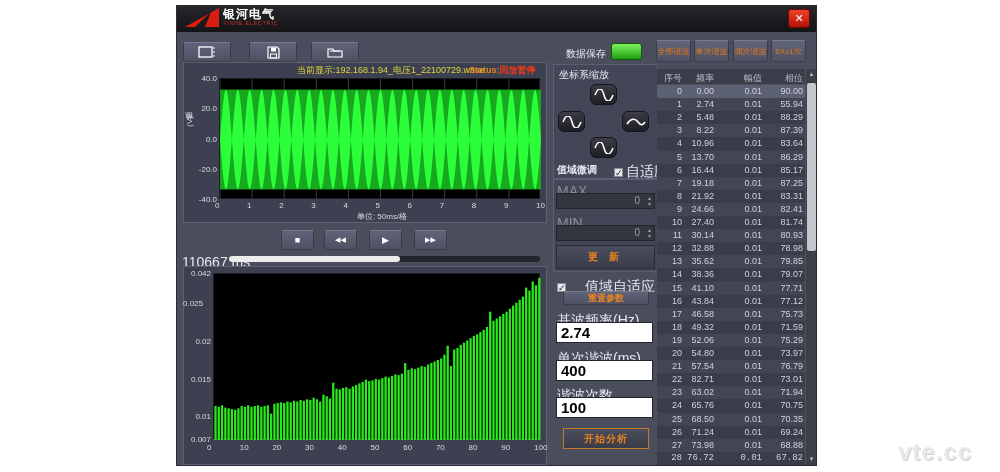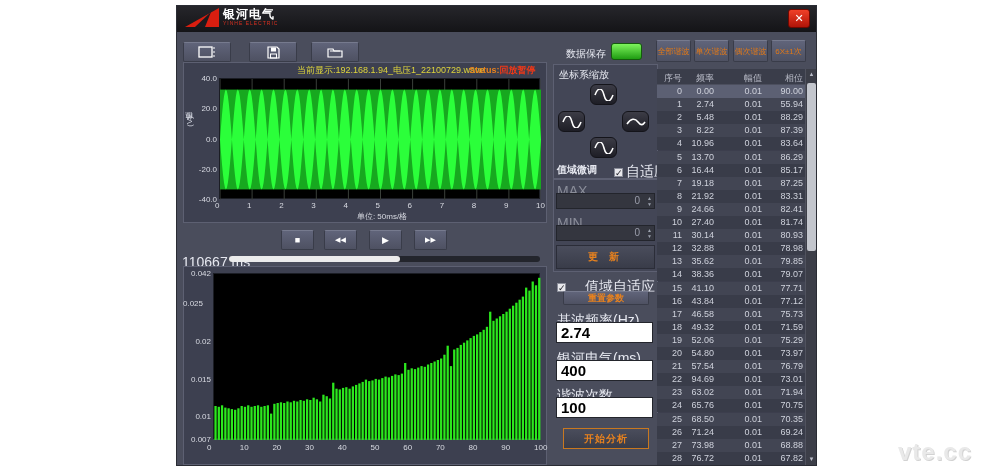--- a/index.html
+++ b/index.html
@@ -367,21 +367,21 @@
     <div class="btn-dark-orange" style="left:379px; top:239px; width:99px; height:24px;">更 新</div>
 
     <div class="checkrow" style="left:380px; top:272px;">
       <span class="checkbox">✓</span>
       <span class="lbl" style="position:static;margin-left:16px;">值域自适应</span>
     </div>
     <div class="tbtn" style="left:386px; top:285px; width:86px; height:14px; font-size:9px; font-weight:bold; color:#e8821e;">重置参数</div>
 
     <div class="lbl" style="left:380px; top:306px;">基波频率(Hz)</div>
     <div class="whiteinput" style="left:379px; top:316px; width:97px;">2.74</div>
-    <div class="lbl" style="left:380px; top:344px;">银河电气(ms)</div>
+    <div class="lbl" style="left:380px; top:344px;">单次谐波(ms)</div>
     <div class="whiteinput" style="left:379px; top:354px; width:97px;">400</div>
     <div class="lbl" style="left:380px; top:381px;">谐波次数</div>
     <div class="whiteinput" style="left:379px; top:391px; width:97px;">100</div>
     <div class="btn-dark-orange" style="left:386px; top:422px; width:86px; height:21px; border:1px solid #c87820; letter-spacing:1px;">开始分析</div>
 
     <div id="filterBtns">
         <div class="tbtn filterbtn" style="left:479px; top:34px; width:35px;">全部谐波</div>
         <div class="tbtn filterbtn" style="left:517px; top:34px; width:35px;">单次谐波</div>
         <div class="tbtn filterbtn" style="left:556px; top:34px; width:35px;">偶次谐波</div>
         <div class="tbtn filterbtn" style="left:594px; top:34px; width:35px;">6X±1次</div>
@@ -522,21 +522,21 @@
       <div class="td" style="left:108px; width:38px;">73.97</div>
     </div>
         <div class="trow" style="top:354.09999999999997px; background:#424553;">
       <div class="td" style="left:3px; width:22px;">21</div>
       <div class="td" style="left:27px; width:30px;">57.54</div>
       <div class="td" style="left:61px; width:44px;">0.01</div>
       <div class="td" style="left:108px; width:38px;">76.79</div>
     </div>
         <div class="trow" style="top:367.2px; background:#393c49;">
       <div class="td" style="left:3px; width:22px;">22</div>
-      <div class="td" style="left:27px; width:30px;">94.69</div>
+      <div class="td" style="left:27px; width:30px;">82.71</div>
       <div class="td" style="left:61px; width:44px;">0.01</div>
       <div class="td" style="left:108px; width:38px;">73.01</div>
     </div>
         <div class="trow" style="top:380.3px; background:#424553;">
       <div class="td" style="left:3px; width:22px;">23</div>
       <div class="td" style="left:27px; width:30px;">63.02</div>
       <div class="td" style="left:61px; width:44px;">0.01</div>
       <div class="td" style="left:108px; width:38px;">71.94</div>
     </div>
         <div class="trow" style="top:393.4px; background:#393c49;">
@@ -556,21 +556,21 @@
       <div class="td" style="left:27px; width:30px;">71.24</div>
       <div class="td" style="left:61px; width:44px;">0.01</div>
       <div class="td" style="left:108px; width:38px;">69.24</div>
     </div>
         <div class="trow" style="top:432.7px; background:#424553;">
       <div class="td" style="left:3px; width:22px;">27</div>
       <div class="td" style="left:27px; width:30px;">73.98</div>
       <div class="td" style="left:61px; width:44px;">0.01</div>
       <div class="td" style="left:108px; width:38px;">68.88</div>
     </div>
-        <div class="trow" style="top:445.8px; background:#393c49;">
+        <div class="trow" style="top:445.8px; background:#393c49;font-family:Liberation Mono, monospace;">
       <div class="td" style="left:3px; width:22px;">28</div>
       <div class="td" style="left:27px; width:30px;">76.72</div>
       <div class="td" style="left:61px; width:44px;">0.01</div>
       <div class="td" style="left:108px; width:38px;">67.82</div>
     </div>
       </div>
 
     <div class="scrolltrack">
       <div class="scrollarrow" style="top:0;">▲</div>
       <div class="scrollthumb" style="top:14px; height:168px;"></div>

